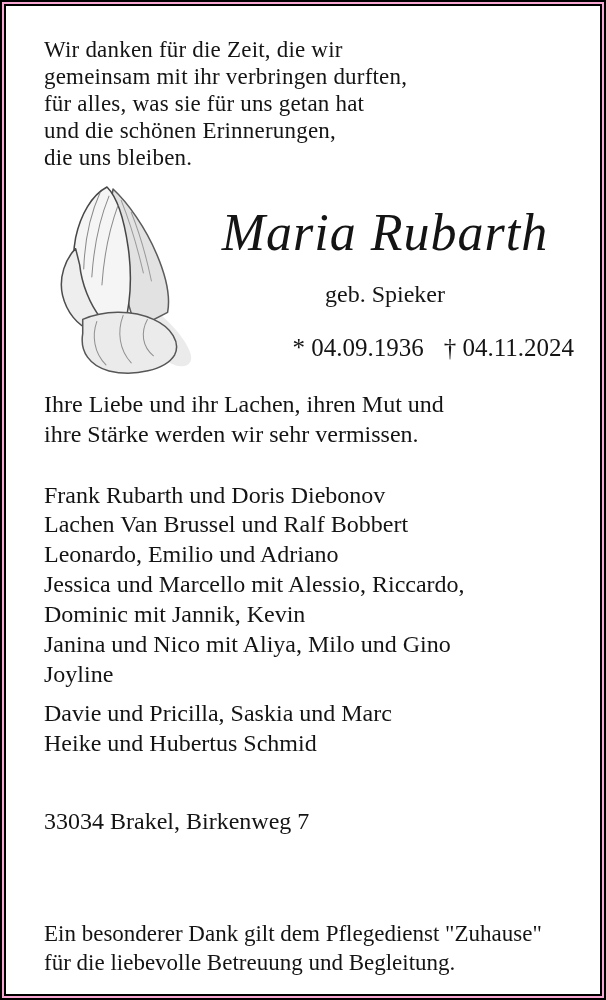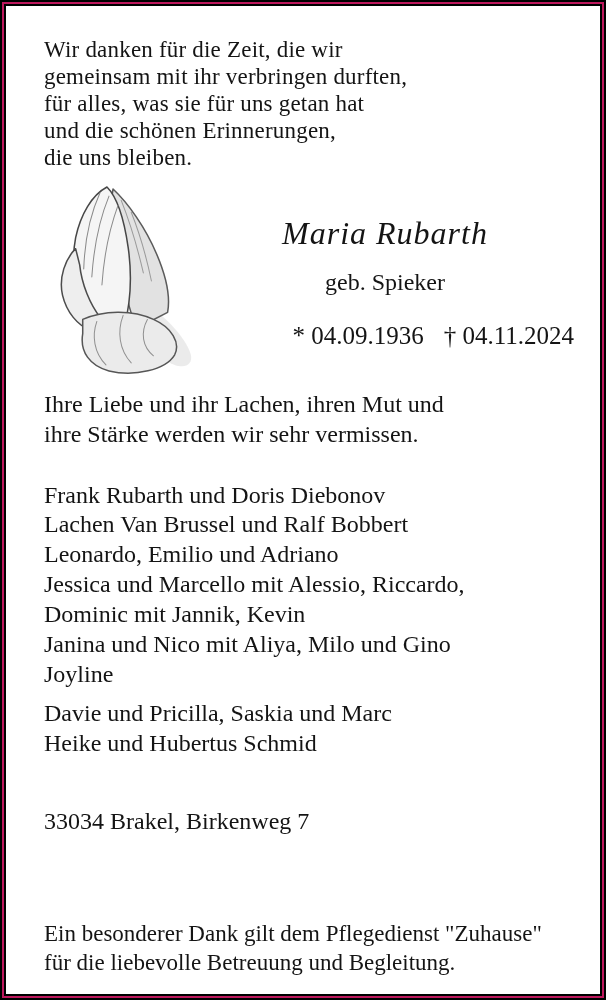--- a/index.html
+++ b/index.html
@@ -1,41 +1,41 @@
 <!DOCTYPE html>
 <html><head>
 <meta charset="utf-8">
 <style>
   html,body{margin:0;padding:0;background:#ffffff;}
   .page{
-    width:606px;height:1000px;background:#be185d;box-sizing:border-box;
+    width:606px;height:1000px;background:#f9a8d4;box-sizing:border-box;
     font-family:"Liberation Serif","DejaVu Serif",serif;color:#141414;
     position:relative;
   }
   .frame-outer{
     position:absolute;inset:0;border:2px solid #000;padding:2px;box-sizing:border-box;
   }
   .frame-inner{
     border:2px solid #000;box-sizing:border-box;width:100%;height:100%;
     position:relative;overflow:hidden;background:#ffffff;
   }
   .abs{position:absolute;}
   .opening{
     left:38px;top:30px;width:520px;
     font-size:23px;line-height:27px;letter-spacing:.2px;
   }
   .hands{left:16px;top:180px;}
   .name-block{
     left:190px;top:198px;width:378px;text-align:center;
   }
   .deceased-name{
-    font-style:italic;font-size:32px;line-height:58px;font-weight:400;
+    font-style:italic;font-size:52px;line-height:58px;font-weight:400;
     margin:0;letter-spacing:1px;
   }
-  .maiden{font-size:24px;line-height:28px;margin-top:6px;}
+  .maiden{font-size:24px;line-height:28px;margin-top:18px;}
   .dates{
     font-size:25px;line-height:28px;margin-top:26px;
     display:flex;justify-content:flex-end;gap:20px;
   }
   .tribute{
     left:38px;top:383px;width:520px;
     font-size:24px;line-height:30px;
   }
   .mourners{left:38px;width:530px;font-size:24px;line-height:30px;}
   .group1{top:456px;margin-top:18px;}

